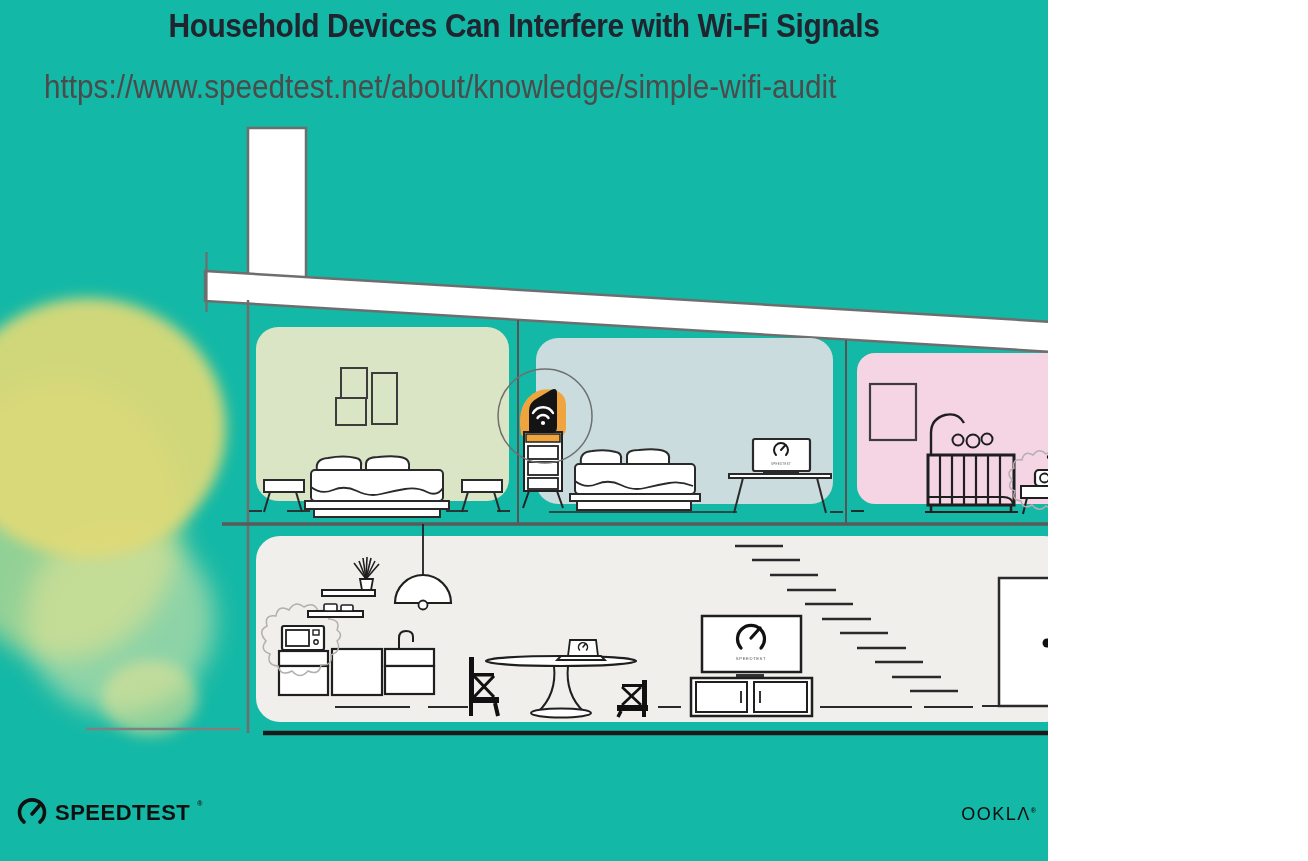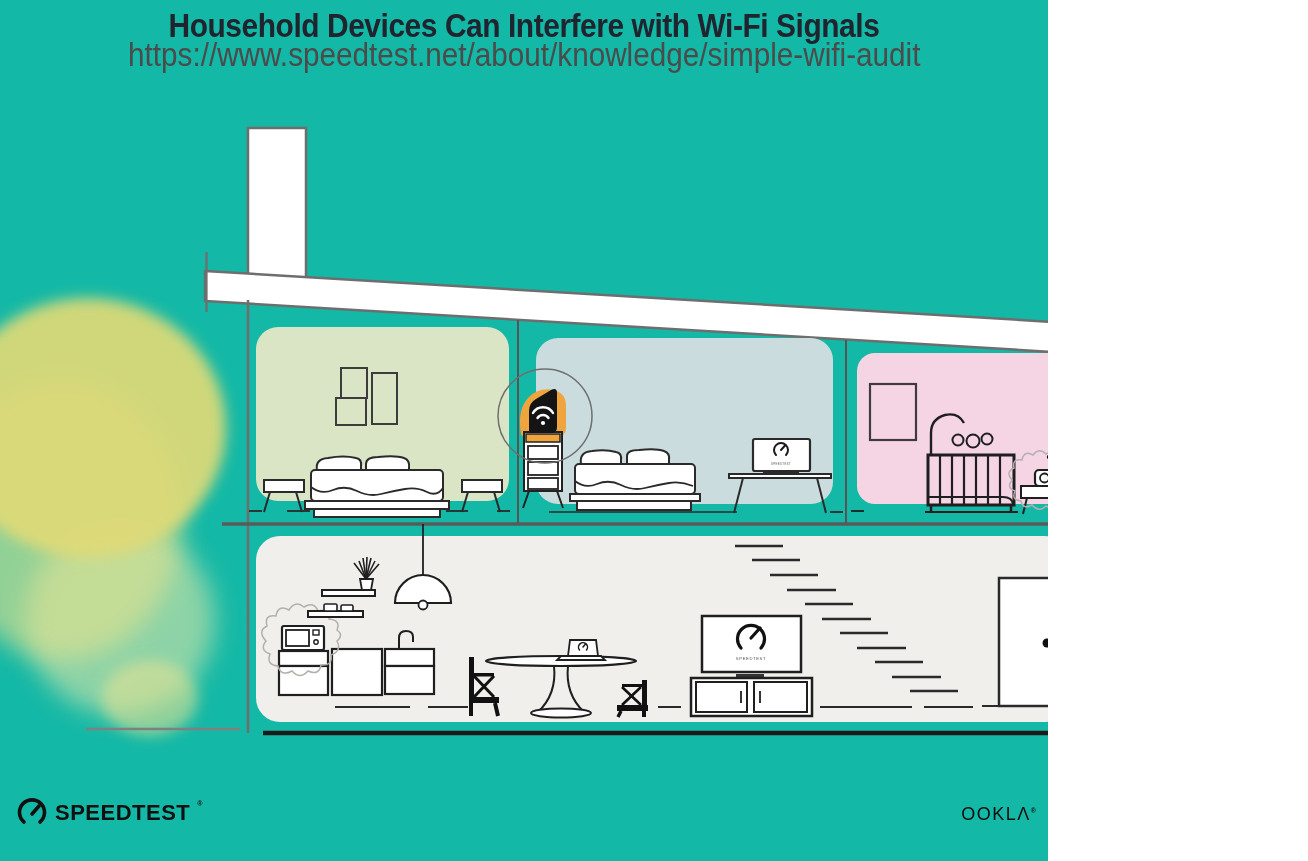--- a/index.html
+++ b/index.html
@@ -1,21 +1,21 @@
 <!DOCTYPE html>
 <html><head>
 <meta charset="utf-8">
 <style>
   html,body{margin:0;padding:0;background:#ffffff;}
   .stage{position:relative;width:1048px;height:861px;background:#14b8a6;overflow:hidden;
          font-family:"Liberation Sans",sans-serif;}
   .title{position:absolute;top:6px;left:0;right:0;text-align:center;margin:0;}
   .title span{display:inline-block;font-size:34px;font-weight:bold;color:#20242f;
               letter-spacing:-0.5px;transform:scaleX(0.88);transform-origin:center;}
-  .url{position:absolute;top:36px;left:0;right:0;text-align:center;}
+  .url{position:absolute;top:68px;left:0;right:0;}
   .url span{display:inline-block;font-size:33px;font-weight:normal;color:#4b4b4b;
             transform:scaleX(0.90);transform-origin:center;}
   svg.scene{position:absolute;left:0;top:0;}
   .speedtest{position:absolute;left:16px;top:797px;display:flex;align-items:flex-start;gap:7px;}
   .st-text{font-size:22px;font-weight:bold;letter-spacing:0.5px;color:#101010;line-height:32px;}
   .st-reg,.ook-reg{font-size:7px;font-weight:bold;color:#101010;vertical-align:top;line-height:14px;}
   .ookla{position:absolute;right:12px;top:804px;}
   .ook-text{font-size:18px;font-weight:normal;letter-spacing:1.5px;color:#0c0c0c;}
 </style>
 </head>

